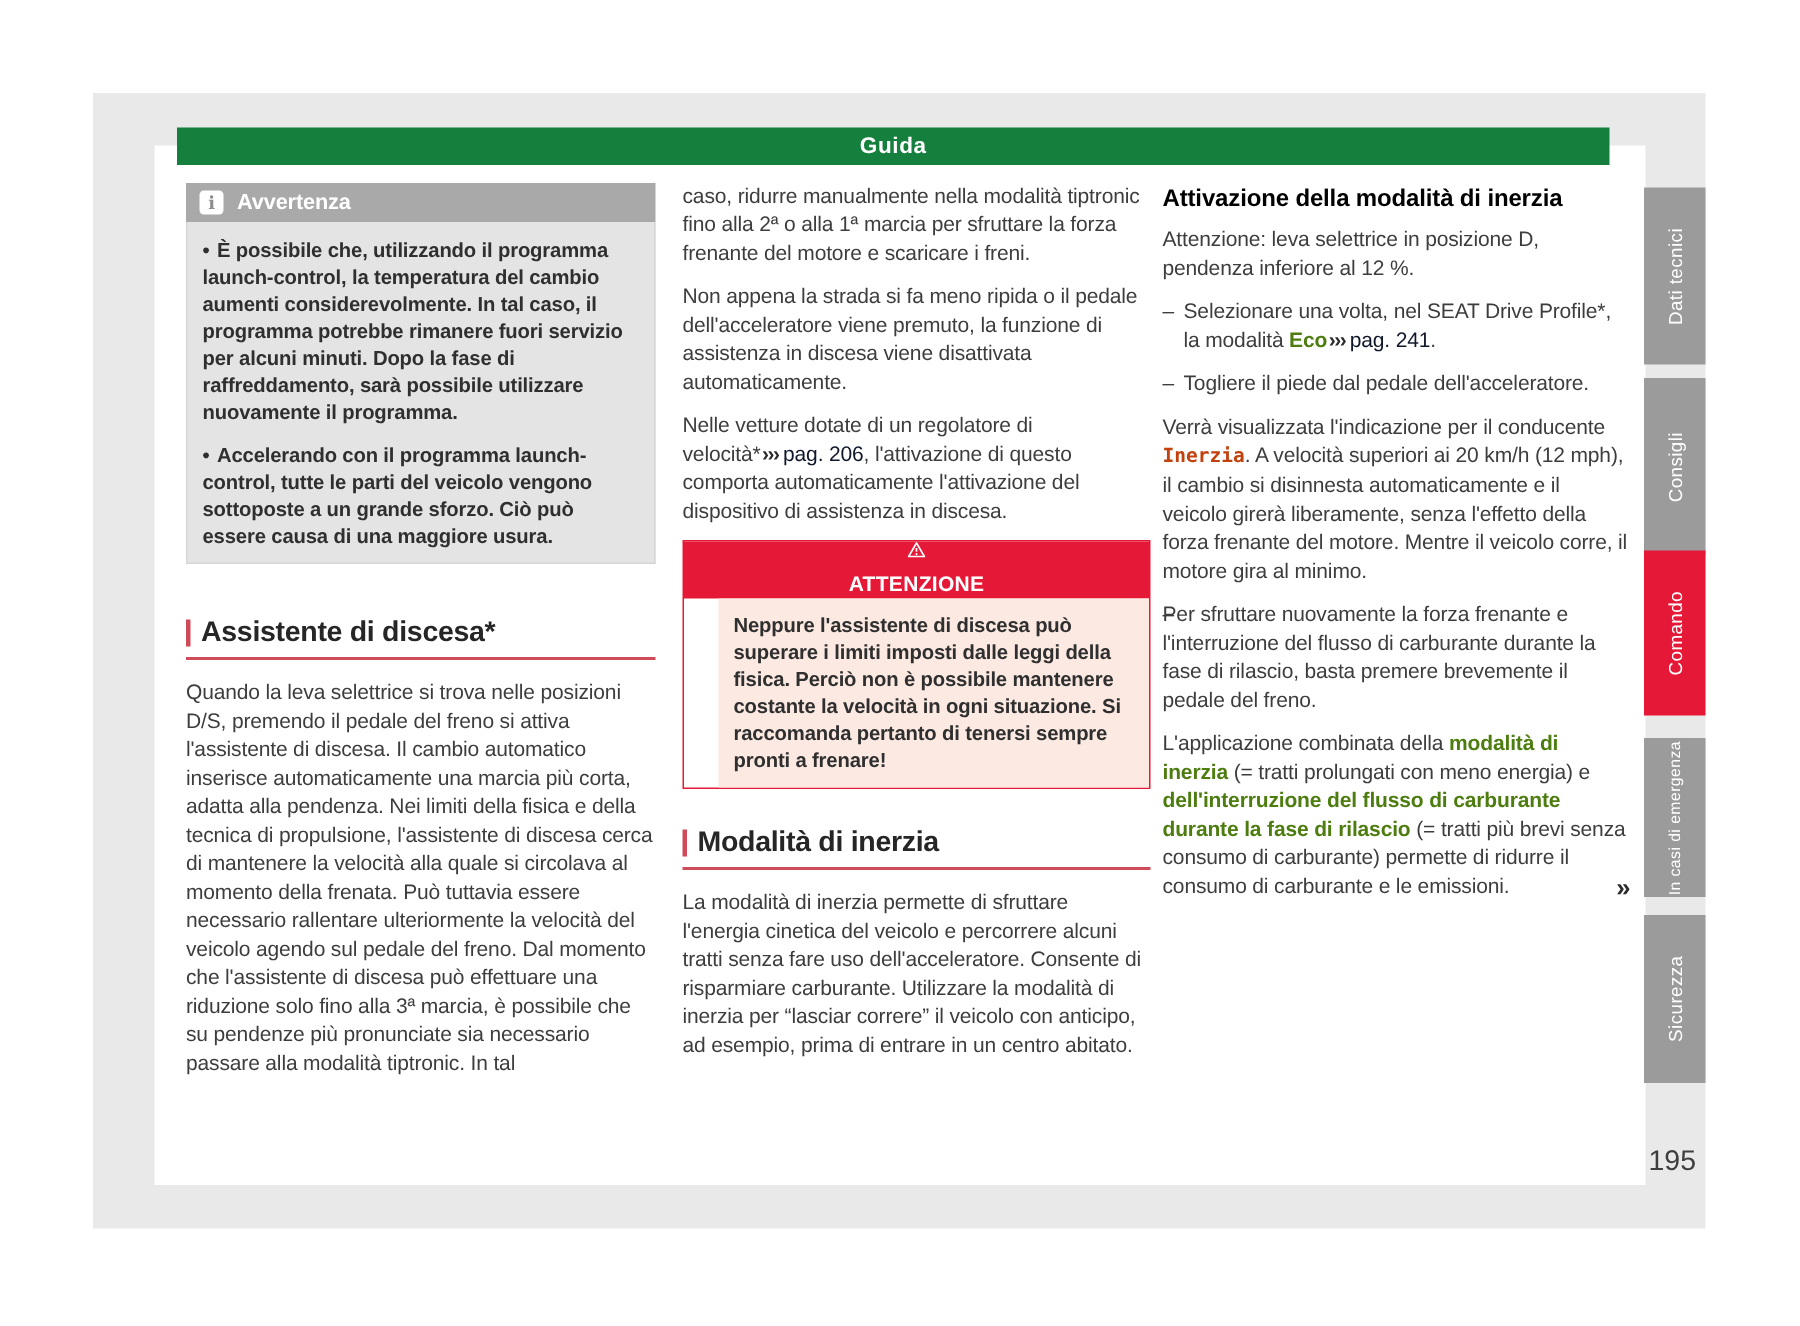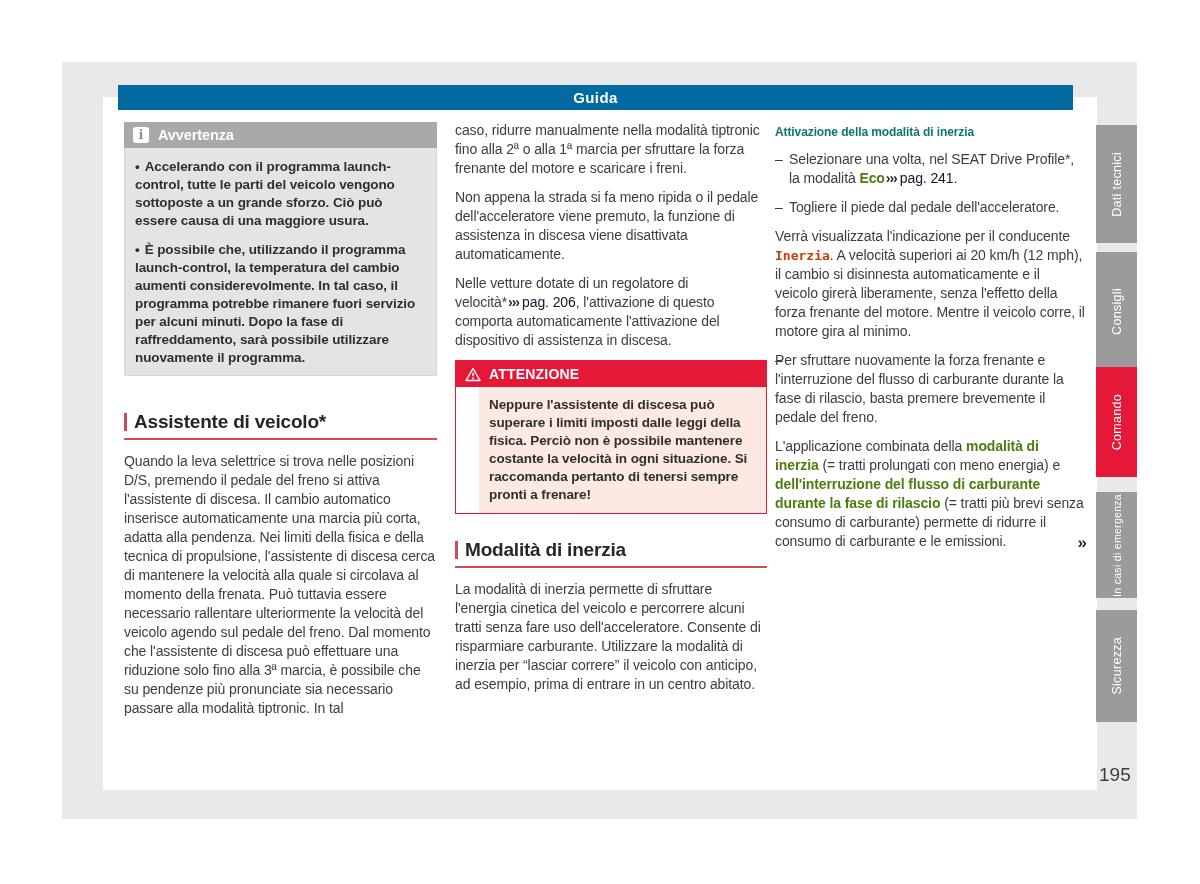--- a/index.html
+++ b/index.html
@@ -7,21 +7,21 @@
     width:1200px;height:884px;position:relative;overflow:hidden;
     background:#ffffff;
     font-family:"Liberation Sans", sans-serif;
     -webkit-font-smoothing:antialiased;
   }
   .backdrop{position:absolute;left:62px;top:62px;width:1075px;height:757px;background:#e9e9e9;}
   .sheet{position:absolute;left:103px;top:97px;width:994px;height:693px;background:#ffffff;}
 
   .guida-bar{
     position:absolute;left:118px;top:85px;width:955px;height:25px;
-    background:#0369a1;color:#ffffff;font-weight:bold;font-size:15px;letter-spacing:.4px;
+    background:#15803d;color:#ffffff;font-weight:bold;font-size:15px;letter-spacing:.4px;
     display:flex;align-items:center;justify-content:center;
   }
 
   
   .tab{
     position:absolute;left:1096px;width:41px;background:#9b9b9b;color:#fff;
     display:flex;align-items:center;justify-content:center;cursor:pointer;
   }
   .tab span{writing-mode:vertical-rl;transform:rotate(180deg);font-size:12.5px;letter-spacing:.3px;white-space:nowrap;}
   .tab--1{top:125px;height:118px}
@@ -53,25 +53,25 @@
   .notebox-bd p:last-child{margin-bottom:0;}
   .blt{margin-right:5px;}
 
   
   .sec-title{position:relative;font-size:19px;font-weight:bold;color:#262626;letter-spacing:-.2px;
     margin:0 0 12px 0;padding:0 0 7px 10px;border-bottom:2px solid #cf4b59;}
   .sec-title::before{content:"";position:absolute;left:0;top:1px;bottom:7px;width:3px;background:#cf4b59;}
 
   
   .warnbox{border:1px solid #e51937;margin:2px 0 26px 0;}
-  .warnbox-hd{background:#e51937;height:26px;display:flex;align-items:center;gap:8px;
-    padding:0 9px;color:#fff;font-weight:bold;font-size:14px;letter-spacing:.2px;}
+  .warnbox-hd{background:#e51937;height:38px;display:flex;align-items:center;gap:8px;
+    padding:0 9px;color:#fff;font-weight:bold;font-size:14px;letter-spacing:.2px;flex-direction:column;}
   .warnbox-bd{background:#fbe9e2;padding:9px 10px;font-weight:bold;font-size:13.5px;line-height:18px;color:#2f2f2f;margin-left:23px;}
 
-  .subhead{font-weight:bold;color:#0f766e;font-size:12px;margin:0 0 8px 0;}
+  .subhead{font-weight:bold;color:#000000;font-size:16px;margin:0 0 8px 0;}
   .b{font-weight:bold;color:#4d7c0f;}
   .arrow{font-weight:bold;color:#2b2b2b;letter-spacing:-1px;margin:0 3px 0 1px;}
   .reflink{color:#0f172a;cursor:pointer;}
   .mono{font-family:"DejaVu Sans Mono", monospace;font-weight:bold;font-size:13px;color:#c2410c;letter-spacing:0;}
 
   .dash-p{position:relative;padding-left:14px;}
   .dash-marker{position:absolute;left:0;}
 
   .p-last{position:relative;margin-bottom:0;}
   .continue-mark{position:absolute;right:0;bottom:-1px;font-weight:bold;font-size:17px;color:#2b2b2b;letter-spacing:-1px;}
@@ -104,26 +104,26 @@
     </div>
 </nav>
 
 <div class="col col--1">
   <div class="notebox">
     <div class="notebox-hd">
       <span class="info-icon">i</span>
       <span>Avvertenza</span>
     </div>
     <div class="notebox-bd">
+      <p><span class="blt">•</span><span>È possibile che, utilizzando il programma launch-control, la temperatura del cambio aumenti considerevolmente. In tal caso, il programma potrebbe rimanere fuori servizio per alcuni minuti. Dopo la fase di raffreddamento, sarà possibile utilizzare nuovamente il programma.</span></p>
       <p><span class="blt">•</span><span>Accelerando con il programma launch-control, tutte le parti del veicolo vengono sottoposte a un grande sforzo. Ciò può essere causa di una maggiore usura.</span></p>
-      <p><span class="blt">•</span><span>È possibile che, utilizzando il programma launch-control, la temperatura del cambio aumenti considerevolmente. In tal caso, il programma potrebbe rimanere fuori servizio per alcuni minuti. Dopo la fase di raffreddamento, sarà possibile utilizzare nuovamente il programma.</span></p>
     </div>
   </div>
 
-  <h2 class="sec-title">Assistente di veicolo*</h2>
+  <h2 class="sec-title">Assistente di discesa*</h2>
   <p>Quando la leva selettrice si trova nelle posizioni D/S, premendo il pedale del freno si attiva l'assistente di discesa. Il cambio automatico inserisce automaticamente una marcia più corta, adatta alla pendenza. Nei limiti della fisica e della tecnica di propulsione, l'assistente di discesa cerca di mantenere la velocità alla quale si circolava al momento della frenata. Può tuttavia essere necessario rallentare ulteriormente la velocità del veicolo agendo sul pedale del freno. Dal momento che l'assistente di discesa può effettuare una riduzione solo fino alla 3ª marcia, è possibile che su pendenze più pronunciate sia necessario passare alla modalità tiptronic. In tal</p>
 </div>
 
 <div class="col col--2">
   <p>caso, ridurre manualmente nella modalità tiptronic fino alla 2ª o alla 1ª marcia per sfruttare la forza frenante del motore e scaricare i freni.</p>
   <p>Non appena la strada si fa meno ripida o il pedale dell'acceleratore viene premuto, la funzione di assistenza in discesa viene disattivata automaticamente.</p>
   <p><span>Nelle vetture dotate di un regolatore di velocità*</span><span class="arrow">›››</span><span class="reflink">pag. 206</span><span>, l'attivazione di questo comporta automaticamente l'attivazione del dispositivo di assistenza in discesa.</span></p>
 
   <div class="warnbox">
     <div class="warnbox-hd">
@@ -136,20 +136,21 @@
     </div>
     <div class="warnbox-bd">Neppure l'assistente di discesa può superare i limiti imposti dalle leggi della fisica. Perciò non è possibile mantenere costante la velocità in ogni situazione. Si raccomanda pertanto di tenersi sempre pronti a frenare!</div>
   </div>
 
   <h2 class="sec-title">Modalità di inerzia</h2>
   <p>La modalità di inerzia permette di sfruttare l'energia cinetica del veicolo e percorrere alcuni tratti senza fare uso dell'acceleratore. Consente di risparmiare carburante. Utilizzare la modalità di inerzia per “lasciar correre” il veicolo con anticipo, ad esempio, prima di entrare in un centro abitato.</p>
 </div>
 
 <div class="col col--3">
   <h3 class="subhead">Attivazione della modalità di inerzia</h3>
+  <p>Attenzione: leva selettrice in posizione D, pendenza inferiore al 12 %.</p>
 
   <p class="dash-p"><span class="dash-marker">–</span><span>Selezionare una volta, nel SEAT Drive Profile*, la modalità </span><span class="b">Eco</span><span class="arrow">›››</span><span class="reflink">pag. 241</span><span>.</span></p>
   <p class="dash-p"><span class="dash-marker">–</span><span>Togliere il piede dal pedale dell'acceleratore.</span></p>
 
   <p><span>Verrà visualizzata l'indicazione per il conducente </span><span class="mono">Inerzia</span><span>. A velocità superiori ai 20 km/h (12 mph), il cambio si disinnesta automaticamente e il veicolo girerà liberamente, senza l'effetto della forza frenante del motore. Mentre il veicolo corre, il motore gira al minimo.</span></p>
 
   <p class="dash-p"><span class="dash-marker">–</span></p>
 
   <p>Per sfruttare nuovamente la forza frenante e l'interruzione del flusso di carburante durante la fase di rilascio, basta premere brevemente il pedale del freno.</p>
 

